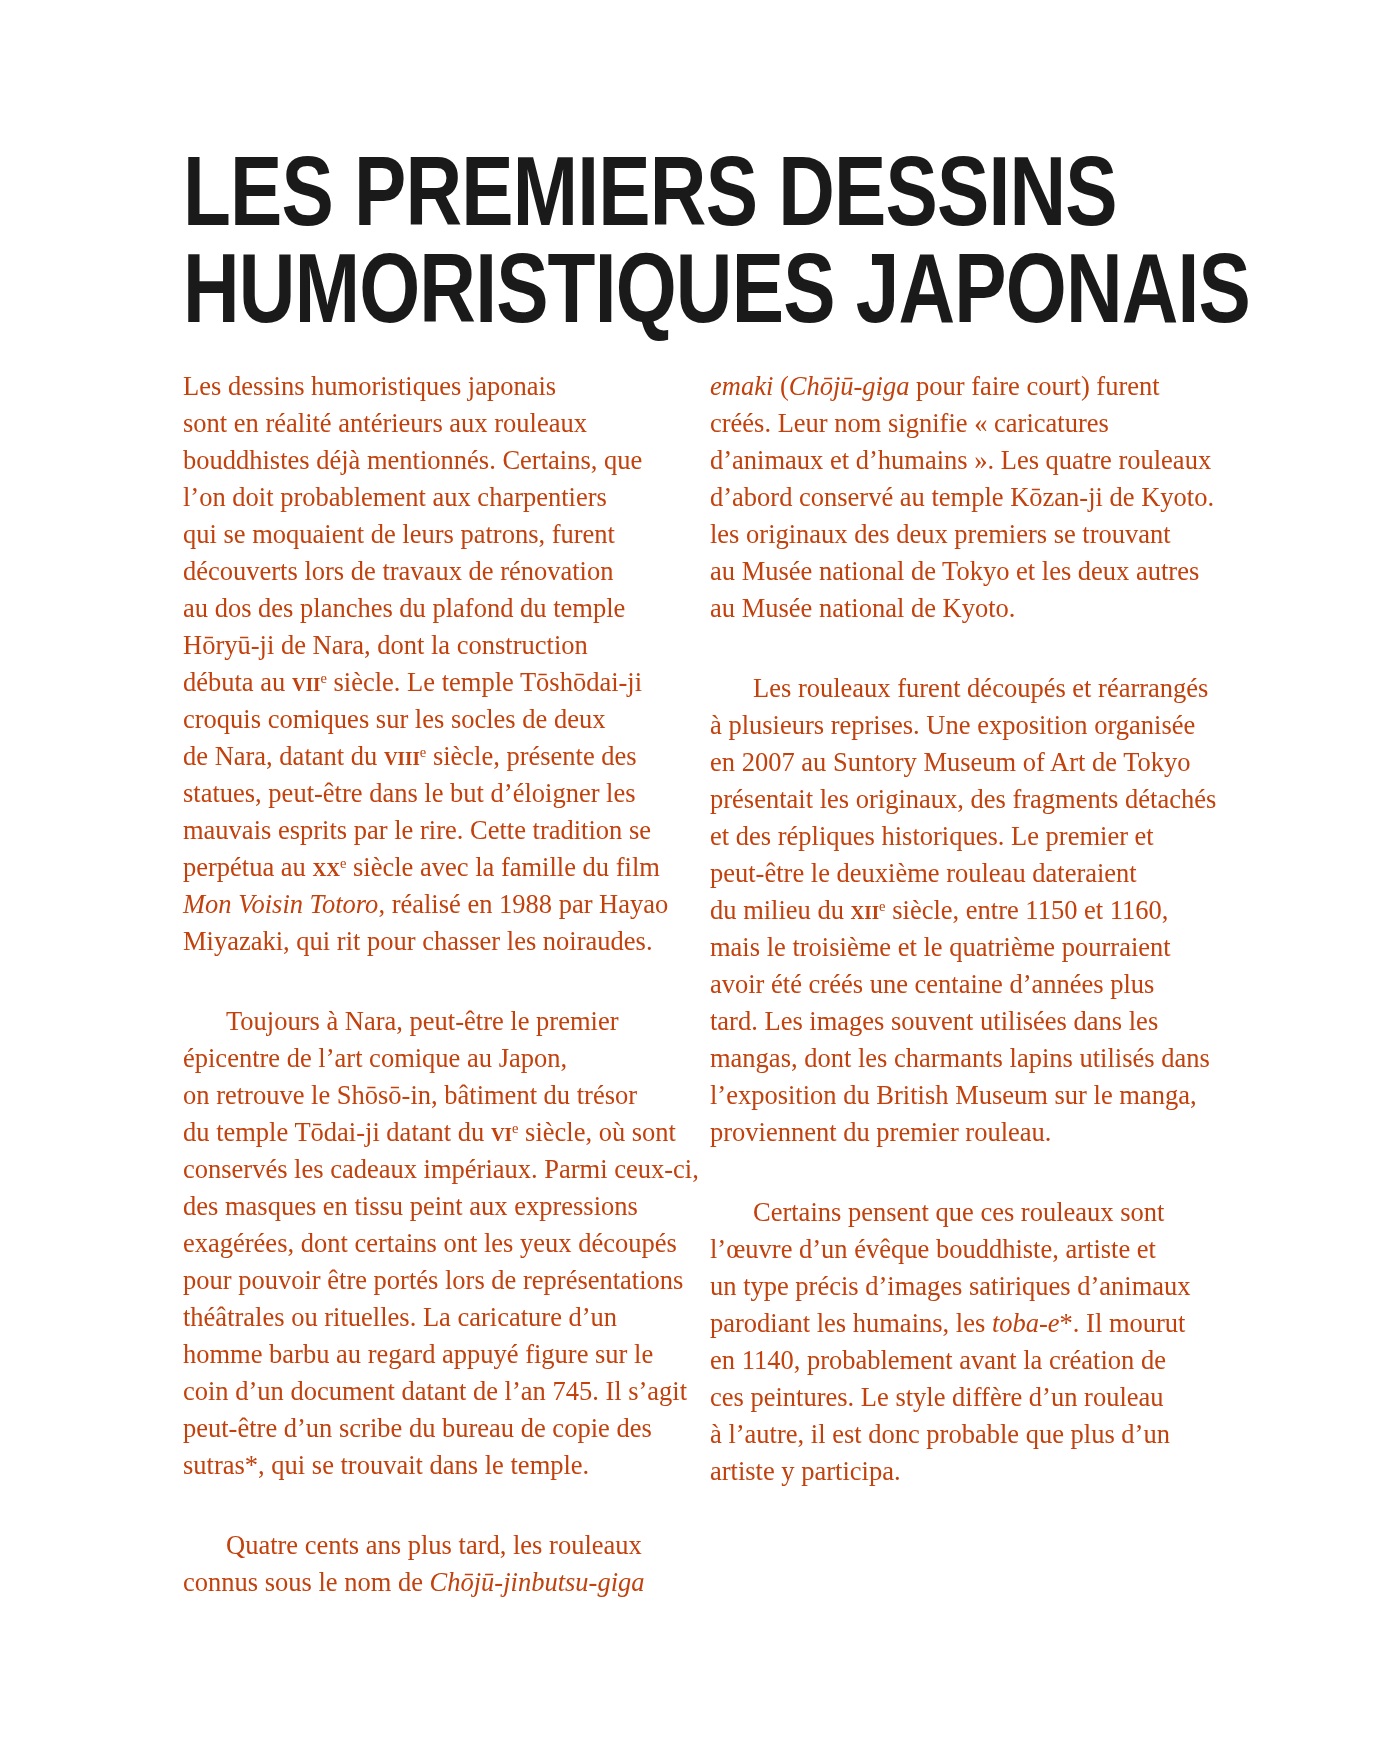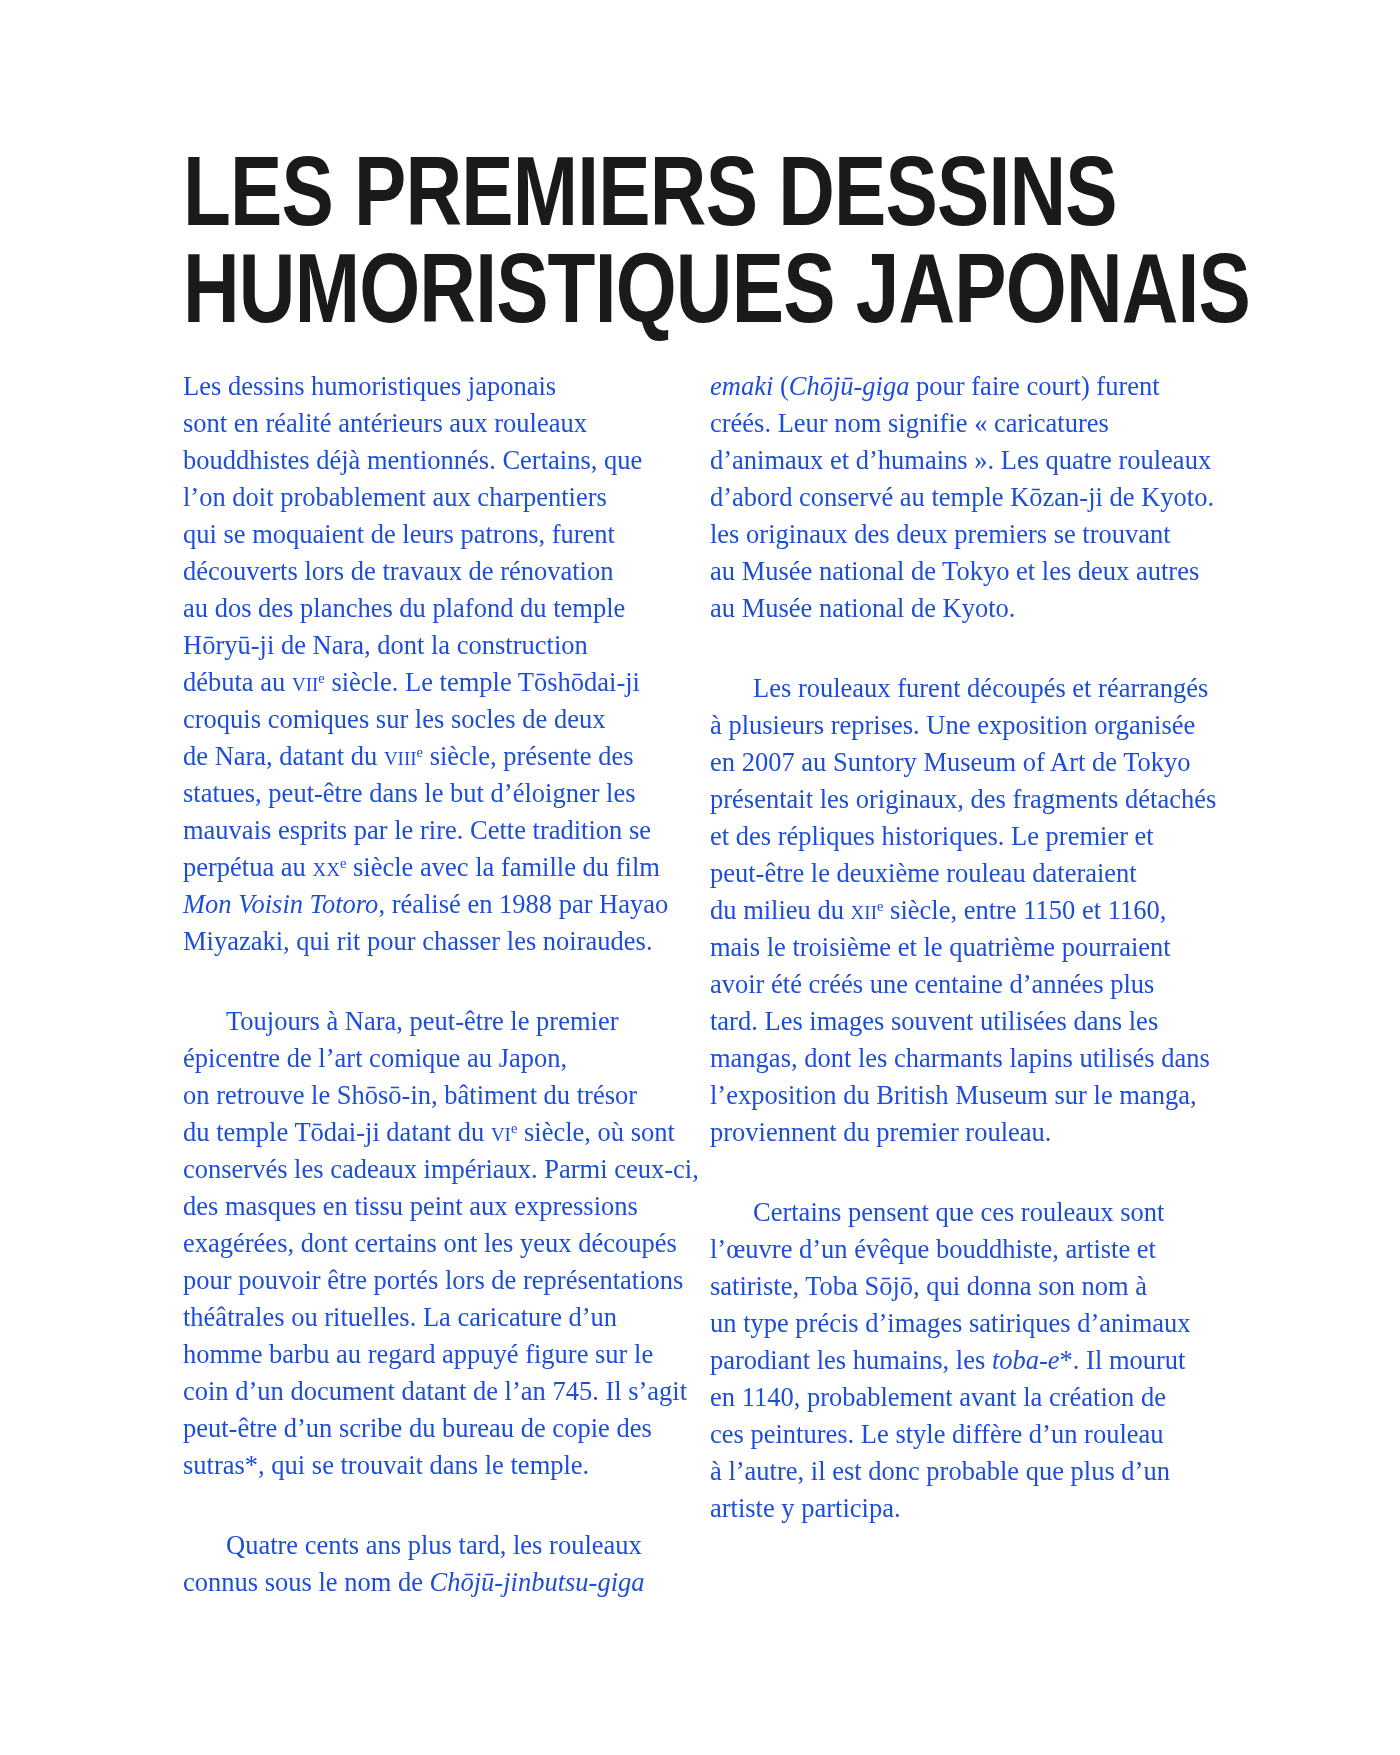--- a/index.html
+++ b/index.html
@@ -8,27 +8,27 @@
     position: absolute; left: 183px; top: 143px; margin: 0;
     font-family: "Liberation Sans", sans-serif; font-weight: 700;
     font-size: 98px; line-height: 97px; letter-spacing: -1px;
     transform: scaleX(0.8); transform-origin: left top;
     color: #1a1a1a; white-space: nowrap;
   }
   .title span { display: block; }
   .col {
     position: absolute; top: 368px;
     font-family: "Liberation Serif", serif; font-size: 26.5px; line-height: 37px;
-    color: #1d4ed8;
+    color: #c2410c;
   }
   .col-left { left: 183px; width: 530px; }
   .col-right { left: 710px; width: 530px; }
   .line { display: block; white-space: nowrap; }
   .indent { padding-left: 43px; margin-top: 43px; }
-  .sc { font-variant: small-caps; text-transform: lowercase; }
+  .sc { font-variant: small-caps; text-transform: lowercase; font-weight: bold; }
   sup { font-size: 0.55em; vertical-align: 0.55em; line-height: 0; }
   i { font-style: italic; }
 </style>
 </head>
 <body>
 
 <h1 class="title">
   <span>LES PREMIERS DESSINS</span>
   <span>HUMORISTIQUES JAPONAIS</span>
 </h1>
@@ -82,20 +82,19 @@
     <span class="line">peut-être le deuxième rouleau dateraient</span>
     <span class="line">du milieu du <span class="sc">XII</span><sup>e</sup> siècle, entre 1150 et 1160,</span>
     <span class="line">mais le troisième et le quatrième pourraient</span>
     <span class="line">avoir été créés une centaine d’années plus</span>
     <span class="line">tard. Les images souvent utilisées dans les</span>
     <span class="line">mangas, dont les charmants lapins utilisés dans</span>
     <span class="line">l’exposition du British Museum sur le manga,</span>
     <span class="line">proviennent du premier rouleau.</span>
     <span class="line indent">Certains pensent que ces rouleaux sont</span>
     <span class="line">l’œuvre d’un évêque bouddhiste, artiste et</span>
-    <span class="line">satiriste, Toba Sōjō, qui donna son nom à</span>
     <span class="line">un type précis d’images satiriques d’animaux</span>
     <span class="line">parodiant les humains, les <i>toba-e</i>*. Il mourut</span>
     <span class="line">en 1140, probablement avant la création de</span>
     <span class="line">ces peintures. Le style diffère d’un rouleau</span>
     <span class="line">à l’autre, il est donc probable que plus d’un</span>
     <span class="line">artiste y participa.</span>
   </div>
 
 </body></html>

